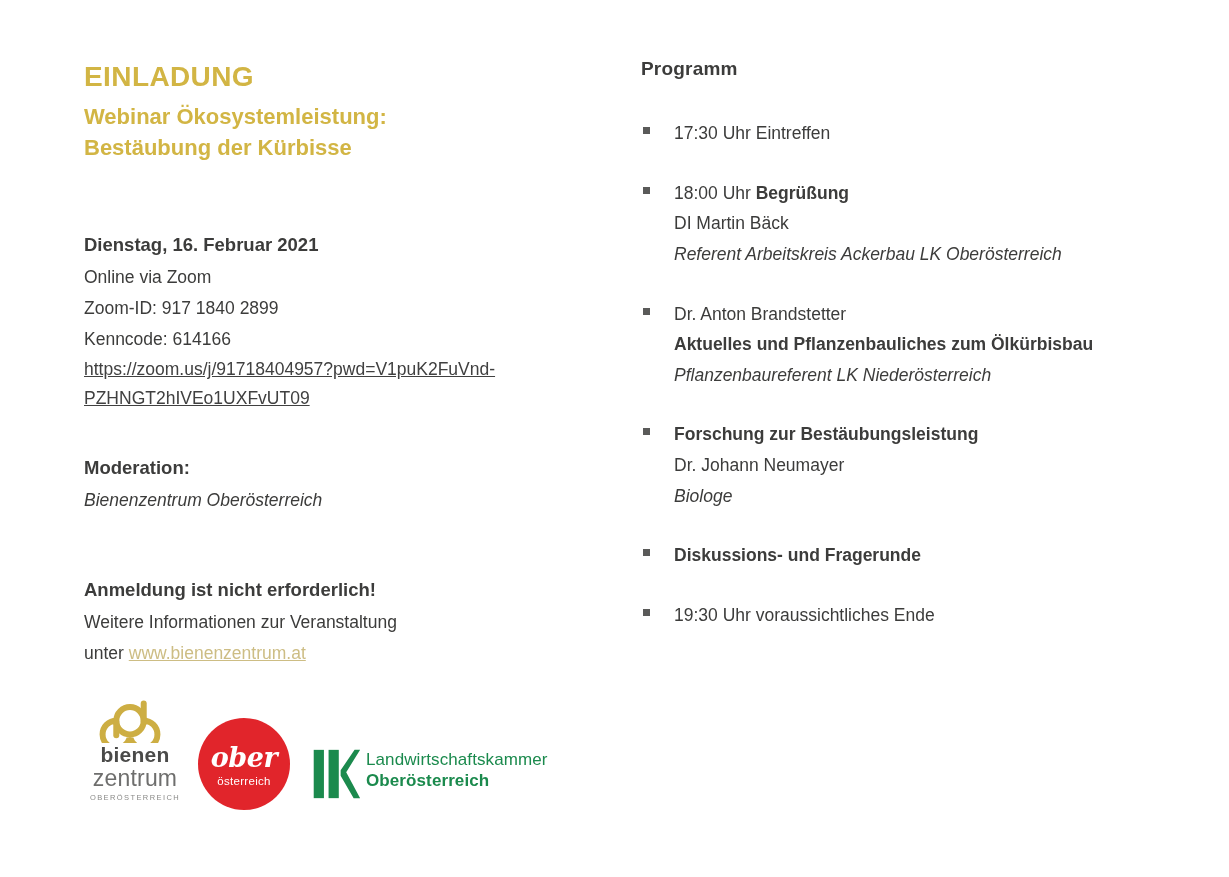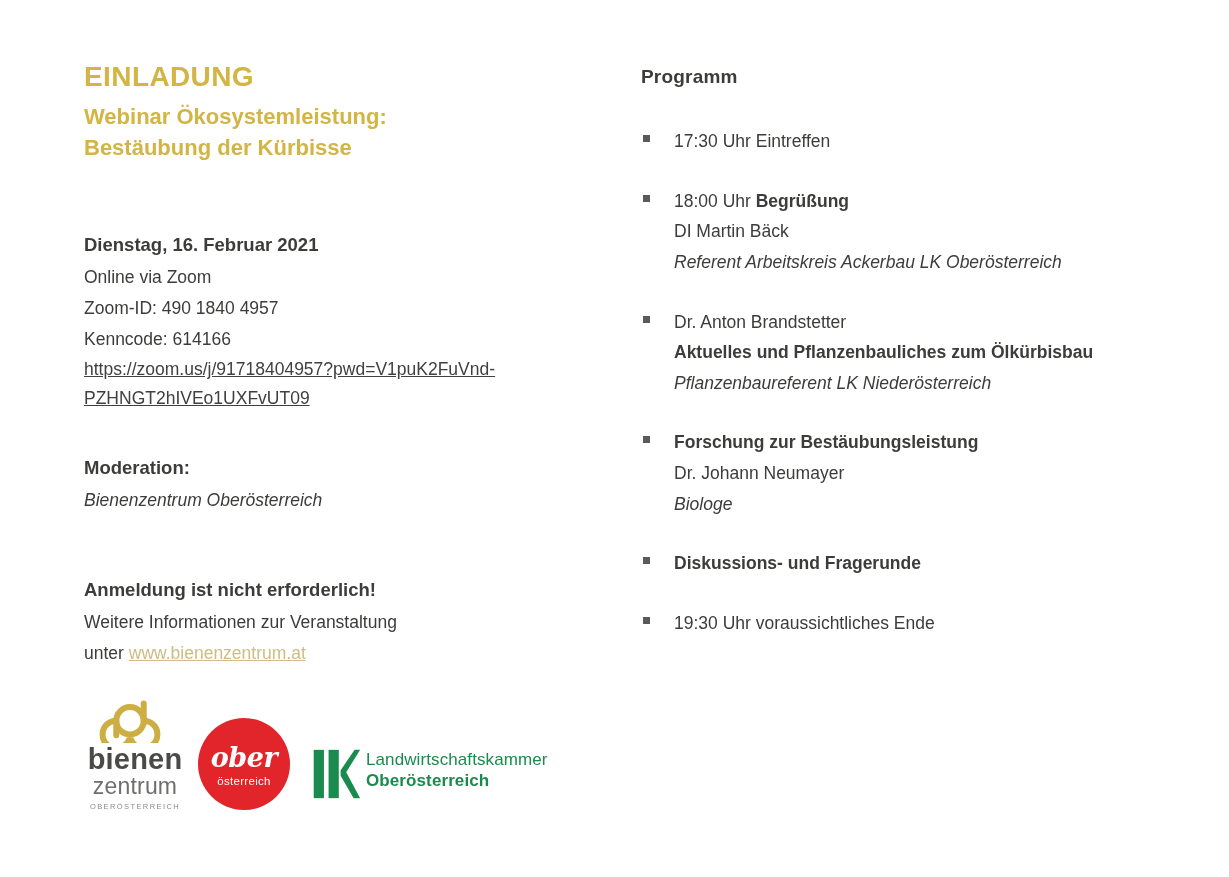--- a/index.html
+++ b/index.html
@@ -26,21 +26,21 @@
   
   .col-left {
     position: absolute;
     left: 84px;
     top: 62px;
     width: 520px;
   }
   .col-right {
     position: absolute;
     left: 641px;
-    top: 66px;
+    top: 58px;
     width: 545px;
   }
 
   
   .title-main {
     font-size: 28px;
     font-weight: bold;
     letter-spacing: 0.4px;
     color: #d2b544;
     margin: 0 0 8px 0;
@@ -148,21 +148,21 @@
     left: 10px;
     top: 5px;
     width: 130px;
     text-align: center;
   }
   .logo-bienen .mark {
     height: 48px;
     display: block;
   }
   .logo-bienen .w1 {
-    font-size: 29px;
+    font-size: 21px;
     font-weight: bold;
     color: #4a4a49;
     letter-spacing: 0.2px;
     line-height: 1.05;
     display: block;
     margin-top: 1px;
   }
   .logo-bienen .w2 {
     font-size: 23px;
     font-weight: normal;
@@ -259,21 +259,21 @@
     <h1 class="title-main">EINLADUNG</h1>
 
     <div class="title-sub">
       <span>Webinar Ökosystemleistung:</span>
       <span>Bestäubung der Kürbisse</span>
     </div>
 
     <div class="block-date">
       <div class="line bold">Dienstag, 16. Februar 2021</div>
       <div class="line">Online via Zoom</div>
-      <div class="line">Zoom-ID: 490 1840 4957</div>
+      <div class="line">Zoom-ID: 917 1840 2899</div>
       <div class="line">Kenncode: 614166</div>
       <a class="zoomlink" href="#">
         <span>https://zoom.us/j/91718404957?pwd=V1puK2FuVnd-</span>
         <span class="l2">PZHNGT2hIVEo1UXFvUT09</span>
       </a>
     </div>
 
     <div class="block-moderation">
       <div class="line bold">Moderation:</div>
       <div class="line italic">Bienenzentrum Oberösterreich</div>

